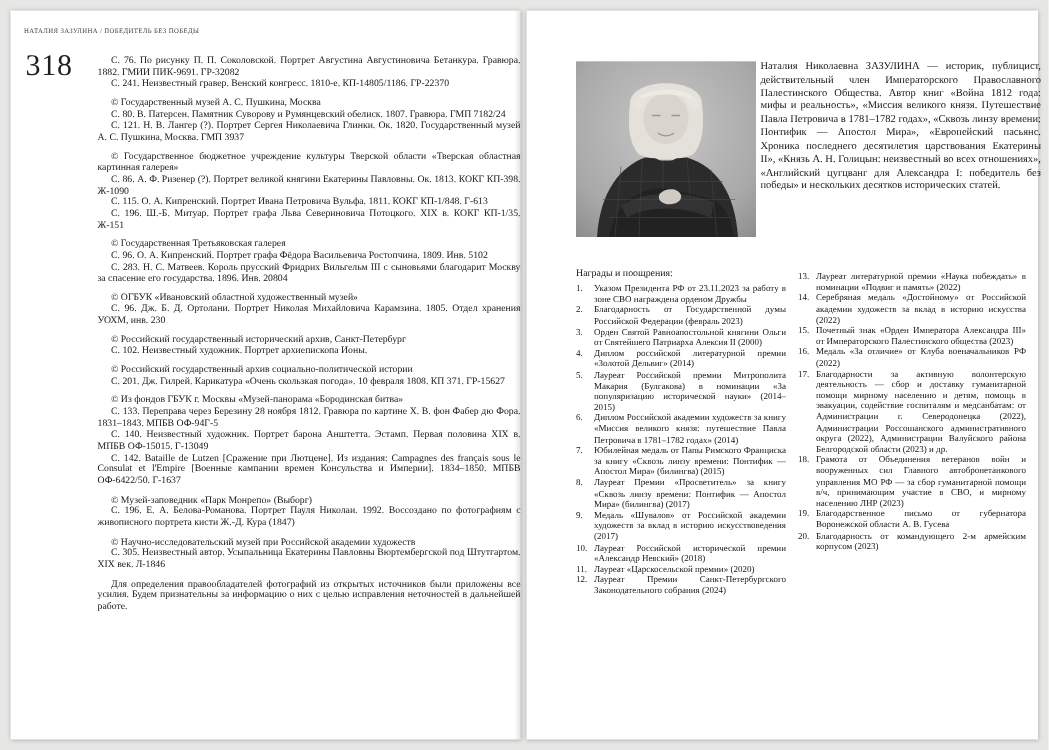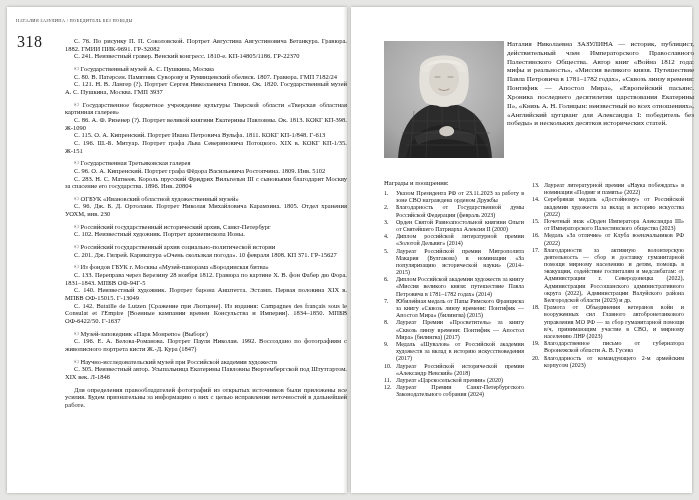--- a/index.html
+++ b/index.html
@@ -9,21 +9,21 @@
         box-shadow:0 0 3px rgba(0,0,0,.28);}
   .page-left{left:7px;width:340px;}
   .page-right{left:351px;width:341px;}
   .gutter-shade-l{position:absolute;top:7px;height:486px;left:343px;width:4px;
         background:linear-gradient(to right, rgba(0,0,0,0), rgba(0,0,0,.10));pointer-events:none;}
   .gutter-shade-r{position:absolute;top:7px;height:486px;left:351px;width:4px;
         background:linear-gradient(to left, rgba(0,0,0,0), rgba(0,0,0,.10));pointer-events:none;}
 
   .running-head{position:absolute;left:9px;top:11px;font-size:4.5px;letter-spacing:.25px;
         color:#3c3c3c;white-space:nowrap;}
-  .folio{position:absolute;left:10px;top:26px;font-size:16px;letter-spacing:.5px;color:#1f1f1f;}
+  .folio{position:absolute;left:10px;top:26px;font-size:20px;letter-spacing:.5px;color:#1f1f1f;}
 
   .credits{position:absolute;left:58px;top:30px;width:282px;font-size:6.5px;line-height:1.18;
         text-align:justify;color:#161616;}
   .credits p{margin:0;text-indent:9px;}
   .credits p.gap{margin-top:5px;}
 
   .portrait{position:absolute;left:33px;top:34px;width:120px;height:117px;background:#9b9b9b;}
   .portrait svg{display:block;width:100%;height:100%;}
 
   .bio{position:absolute;left:156px;top:33px;width:187px;font-size:7px;line-height:1.26;

